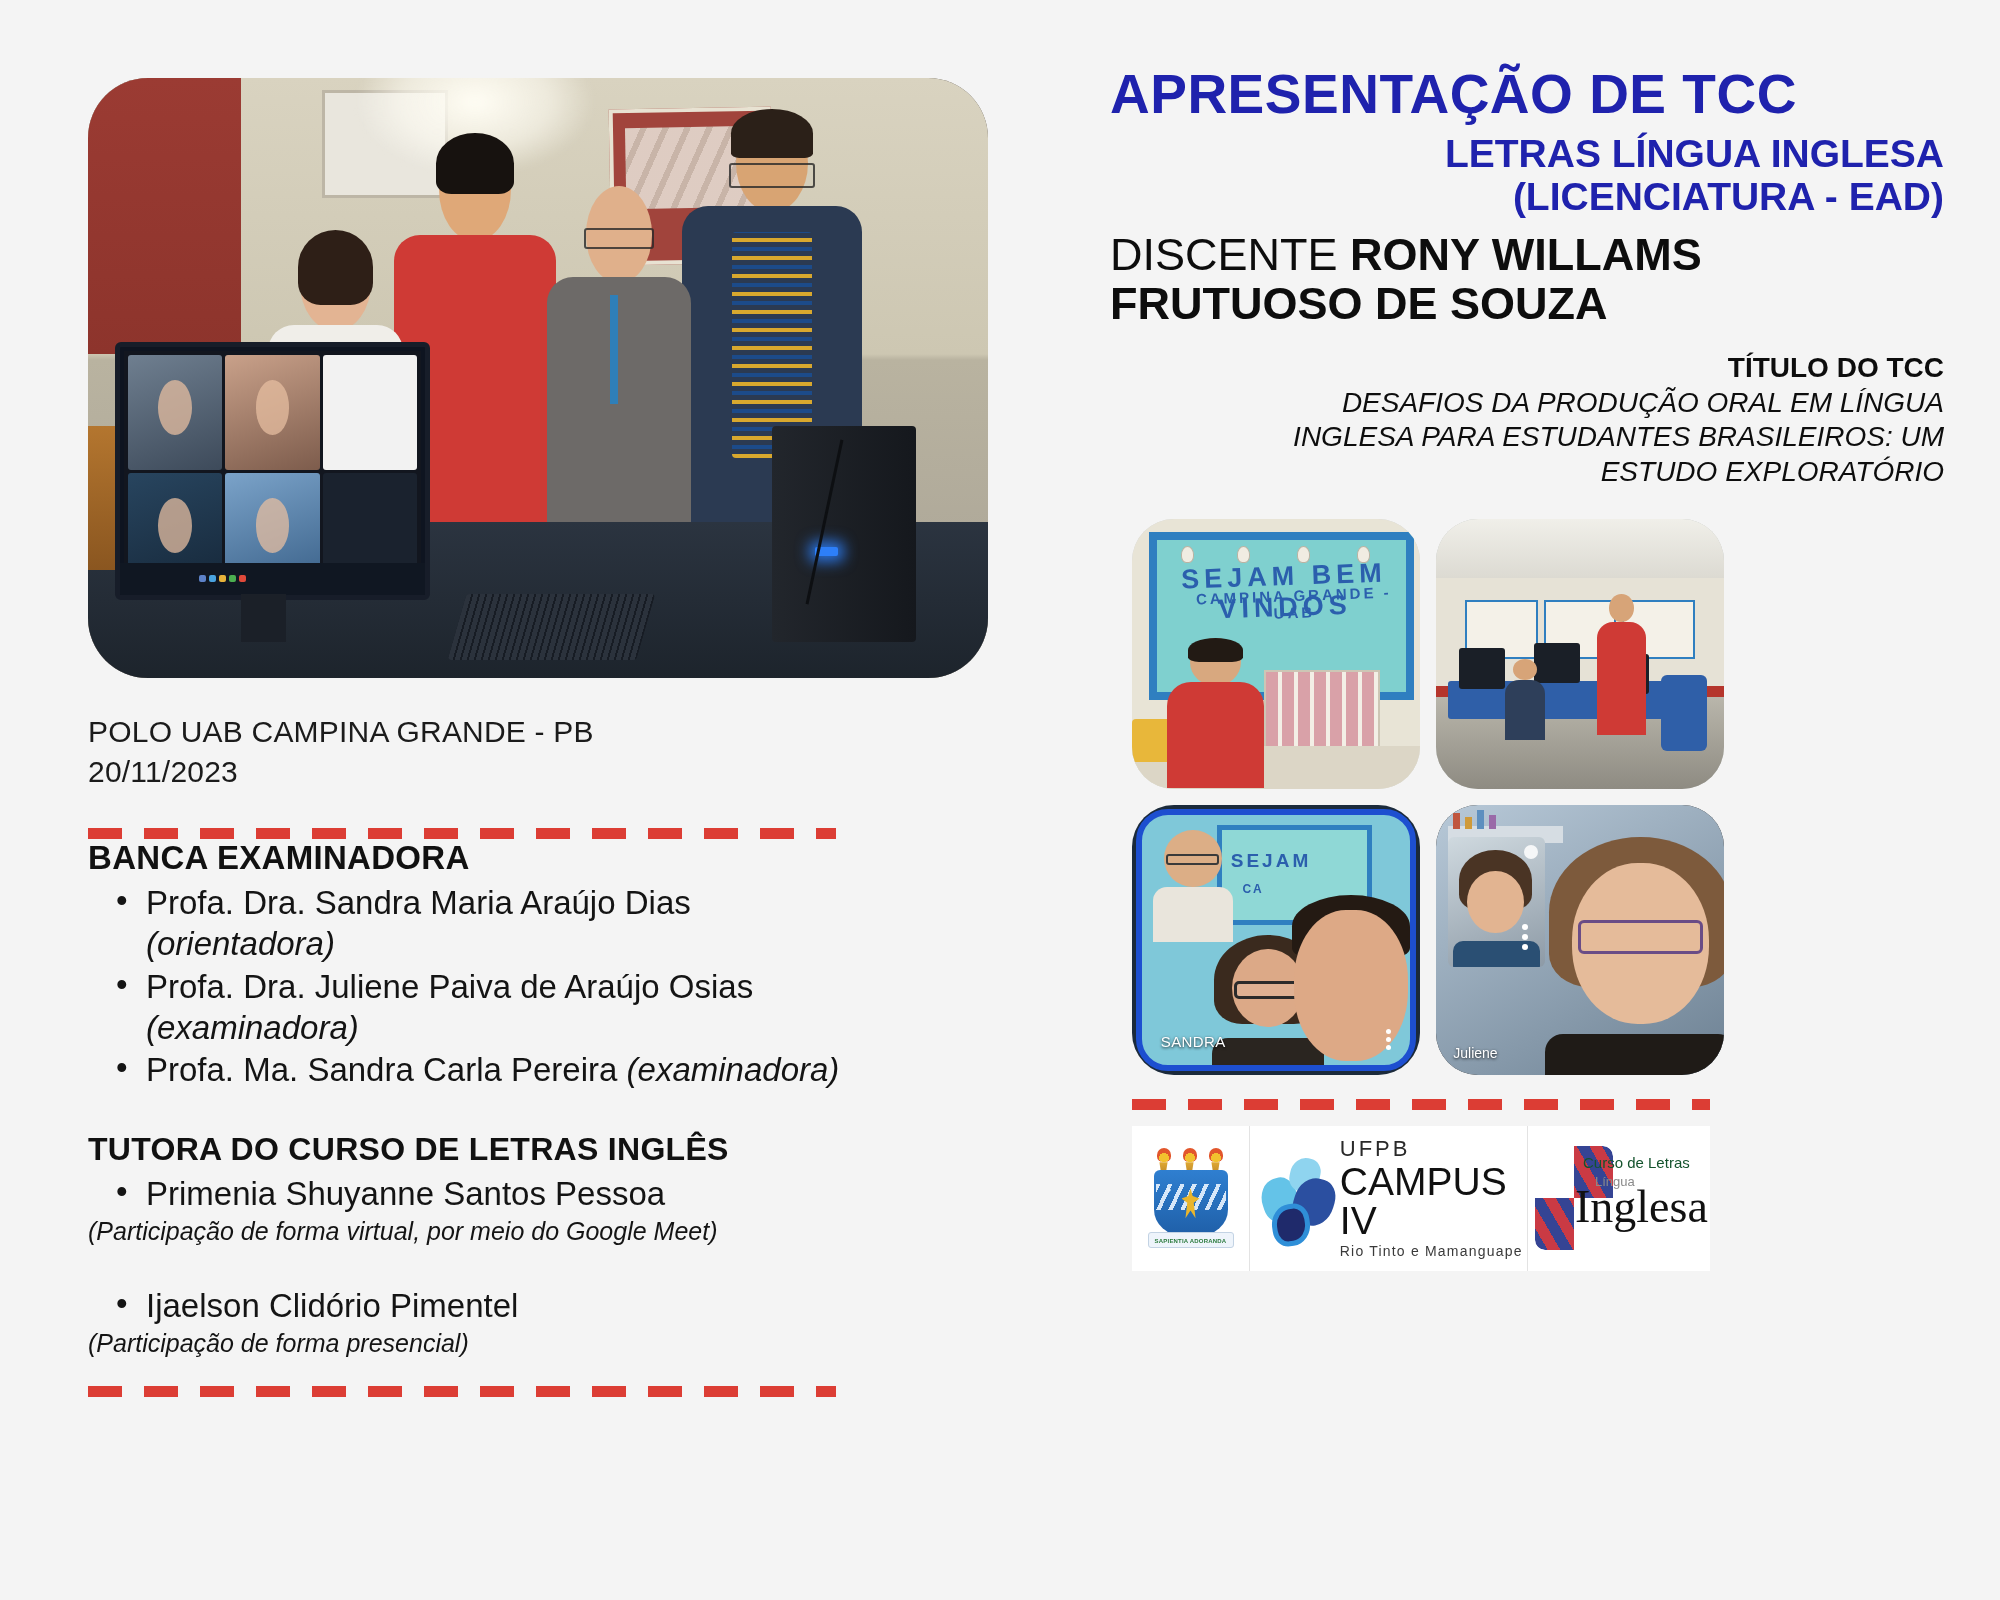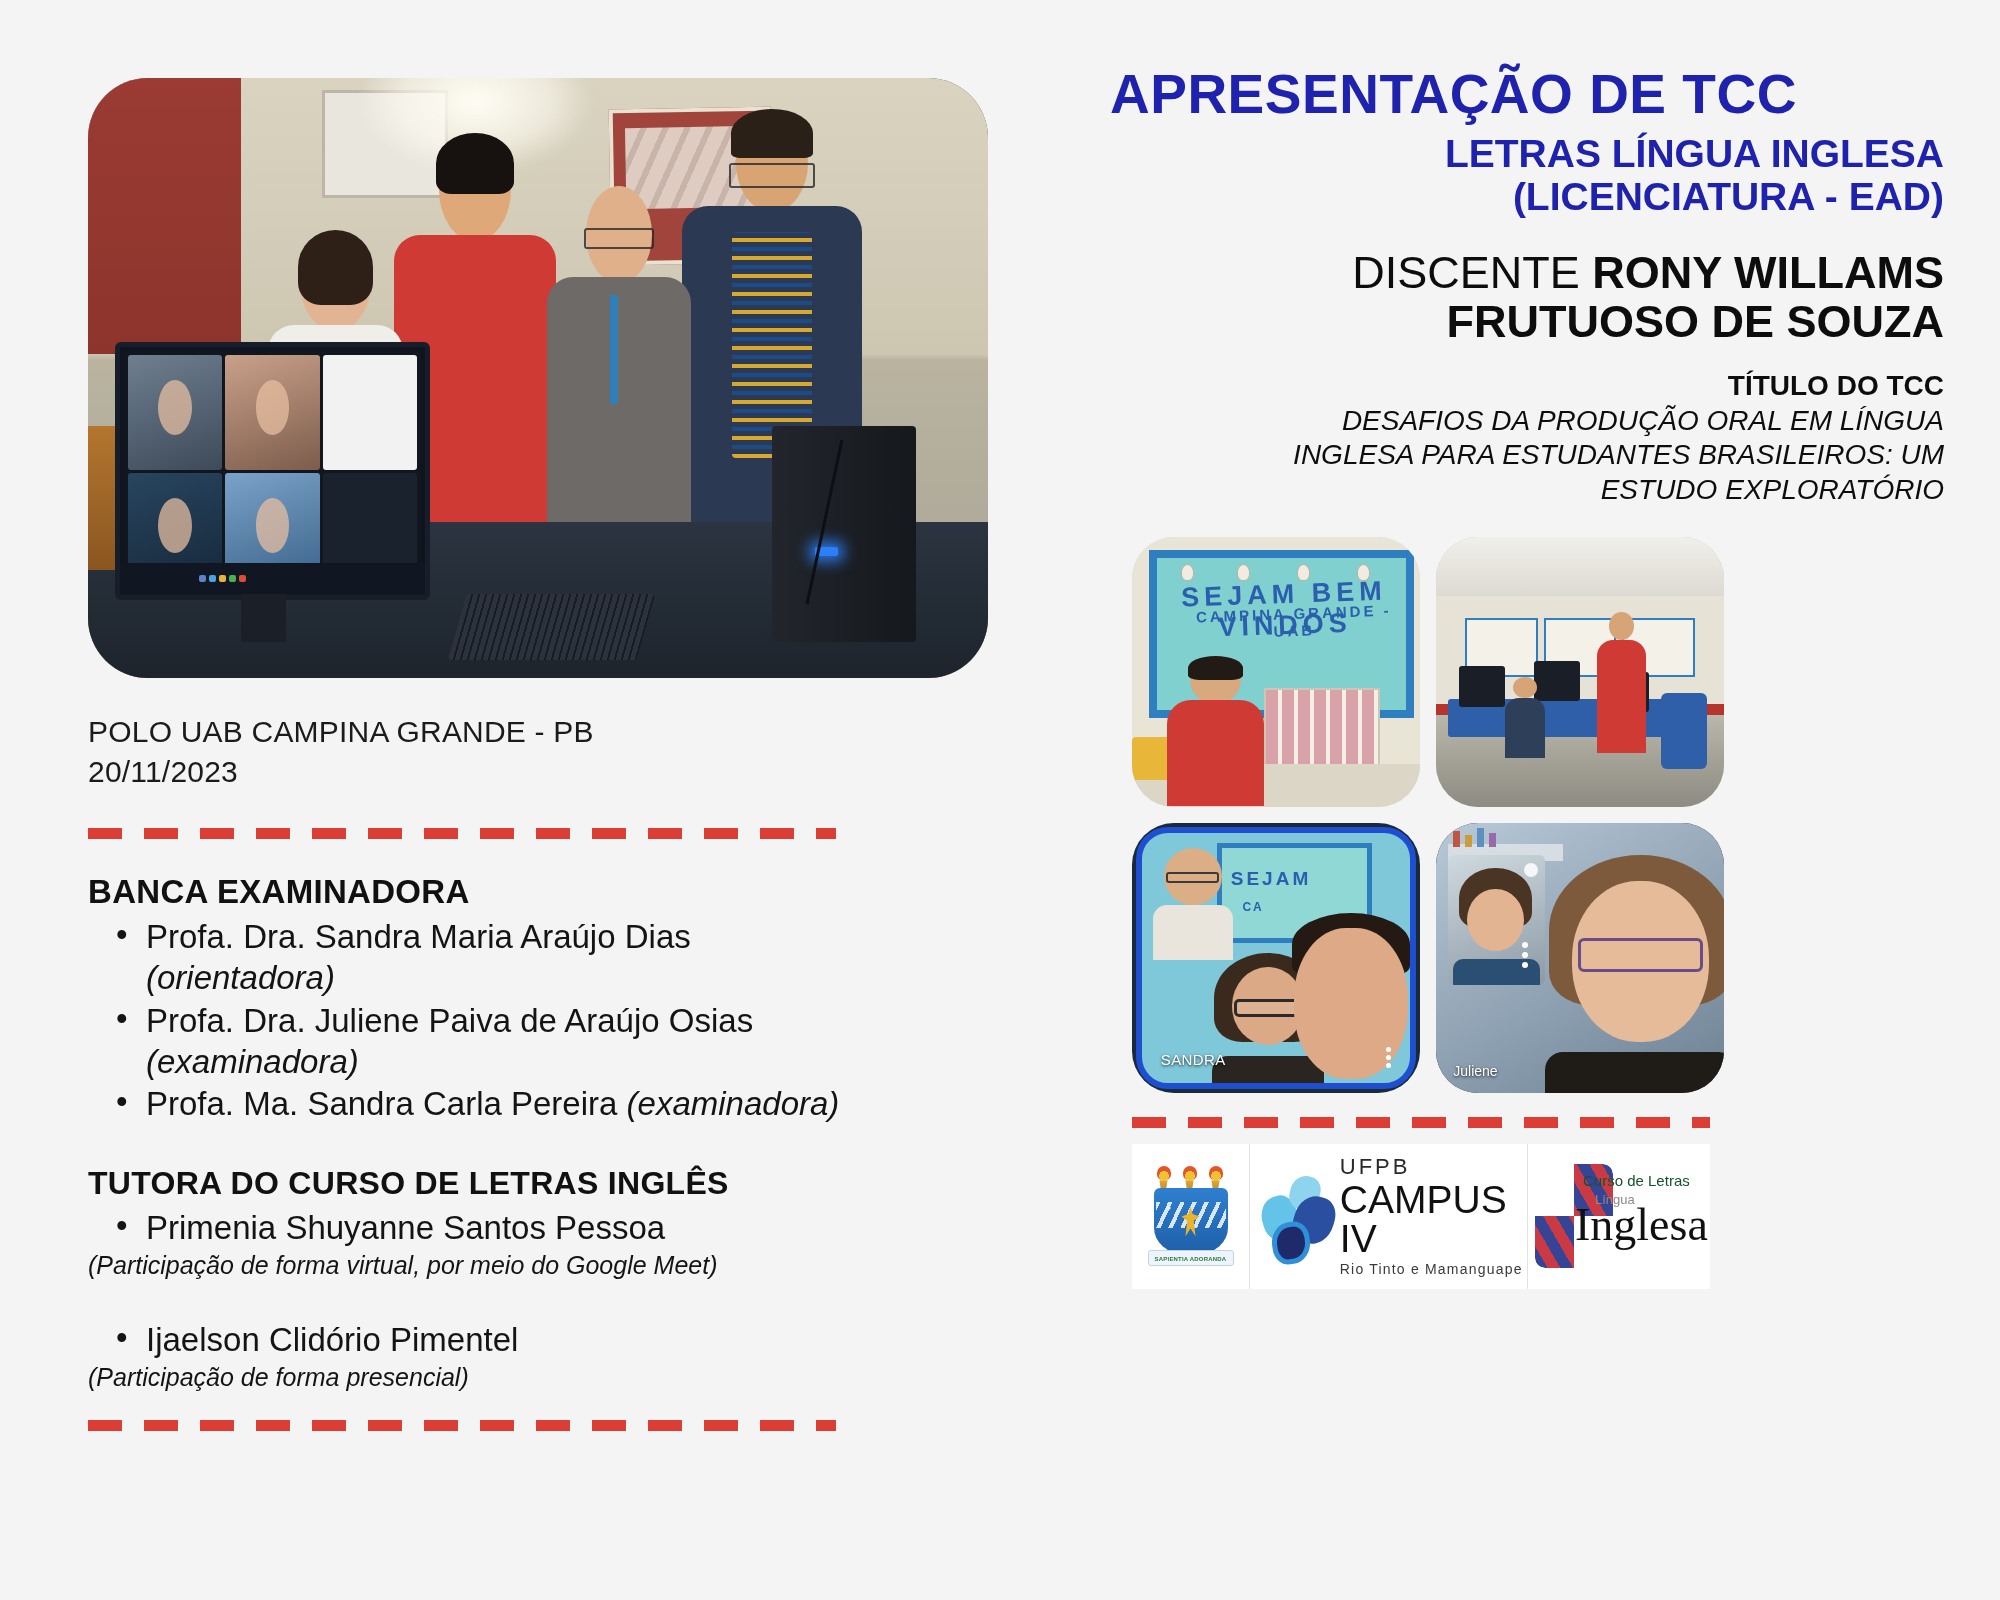--- a/index.html
+++ b/index.html
@@ -183,21 +183,21 @@
   }
 
   .dashed-rule {
     margin-top: 36px;
     width: 748px;
     height: 11px;
     background-image: repeating-linear-gradient(90deg,#dc3d34 0 34px,transparent 34px 56px);
   }
   .dashed-rule.bottom { margin-top: 0; }
 
-  .section { margin-top: 34px; }
+  .section { }
   .section-title {
     font-size: 33px;
     font-weight: bold;
     color: #111;
     letter-spacing: .3px;
   }
   ul.people {
     list-style: none;
     margin: 6px 0 0 0;
     padding: 0;
@@ -247,25 +247,25 @@
   h2.sub-title {
     font-size: 39px;
     font-weight: bold;
     color: #1f22ad;
     line-height: 1.12;
     margin-top: 8px;
     text-align: right;
     padding-right: 12px;
   }
   .discente {
-    margin-top: 30px;
+    margin-top: 12px;
     font-size: 45px;
     line-height: 1.08;
     color: #0d0d0d;
-    text-align: right;
+    text-align: left;
     padding-right: 12px;
   }
   .discente .lbl { font-weight: 400; }
   .discente .nm  { font-weight: bold; }
 
   .tcc-label {
     margin-top: 24px;
     font-size: 28px;
     font-weight: bold;
     color: #0d0d0d;

